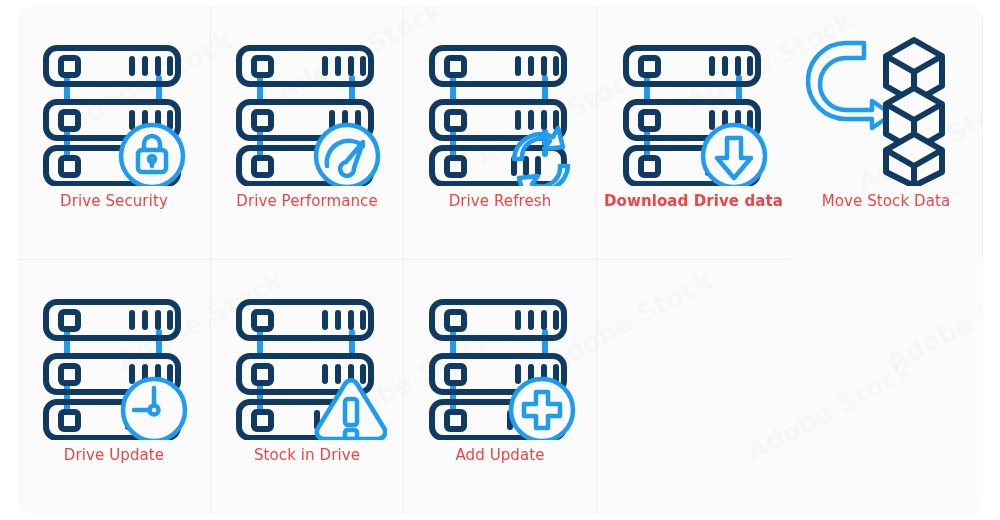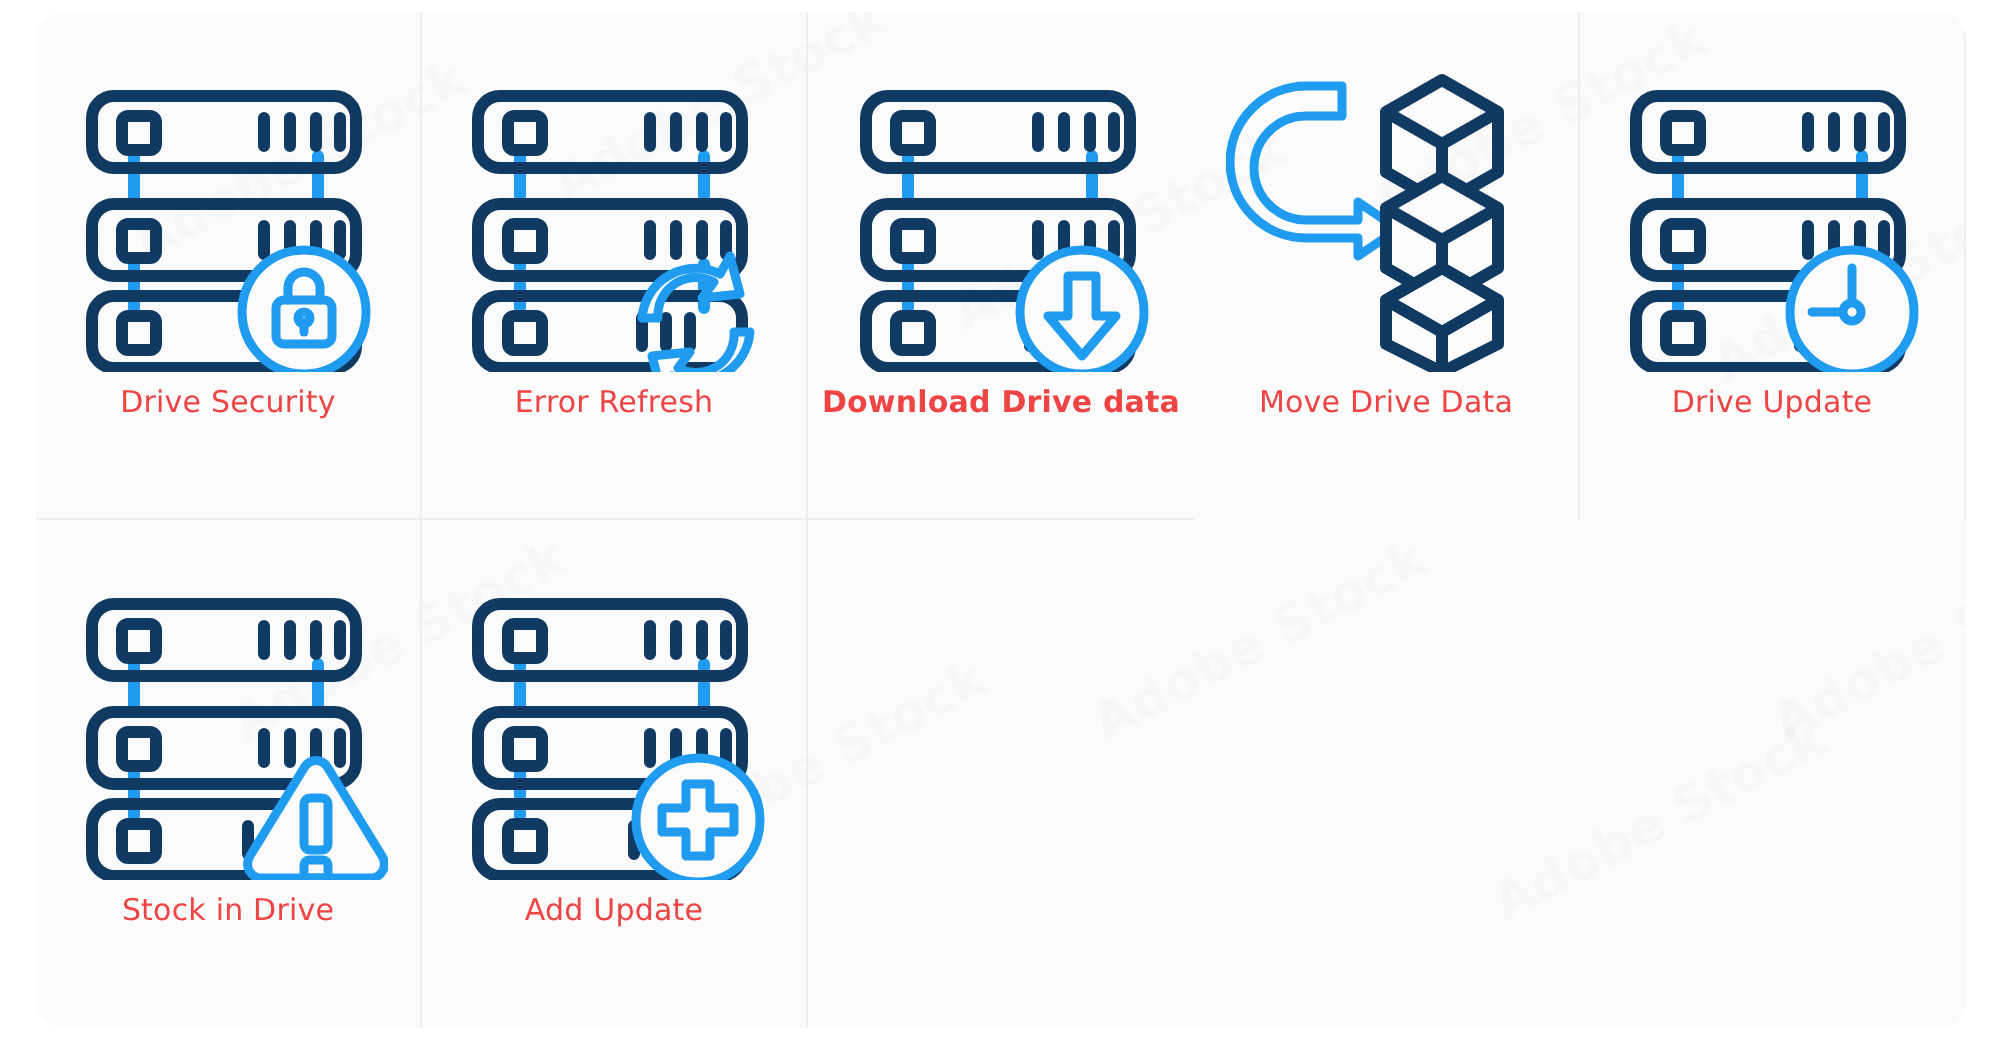--- a/index.html
+++ b/index.html
@@ -153,41 +153,63 @@
           <g fill="none" stroke="#1f9bf0" stroke-width="4.5" stroke-linecap="round" stroke-linejoin="round">
             <rect x="104" y="120" width="28" height="22" rx="4"></rect>
             <path d="M110 120v-6a8 8 0 0 1 16 0v6"></path>
             <circle cx="118" cy="129" r="3"></circle>
             <path d="M118 131v5"></path>
           </g>
         </svg>
         <div class="label">Drive Security</div>
       </div>
 
+      <div class="cell r1 c2">
+        <svg class="glyph" viewBox="0 0 160 156">
+          <g fill="none" stroke="#113a63" stroke-width="6" stroke-linecap="round" stroke-linejoin="round">
+            <path stroke="#1f9bf0" d="M33 48v22 M125 48v22 M33 102v22 M125 102v22"></path>
+            <rect x="12" y="18" width="132" height="36" rx="11"></rect>
+            <rect x="27" y="28" width="17" height="17" rx="3"></rect>
+            <path d="M98 29v14 M111 29v14 M124 29v14 M136 29v14"></path>
+            <rect x="12" y="72" width="132" height="36" rx="11"></rect>
+            <rect x="27" y="82" width="17" height="17" rx="3"></rect>
+            <path d="M105 83v14 M118 83v14 M131 83v14"></path>
+            <rect x="12" y="118" width="132" height="36" rx="11"></rect>
+            <rect x="27" y="128" width="17" height="17" rx="3"></rect>
+            <path d="M98 129v14 M111 129v14 M124 129v14"></path>
+          </g>
+          <circle cx="120" cy="126" r="31" fill="#fbfbfc" stroke="#1f9bf0" stroke-width="4.5"></circle>
+          <g fill="none" stroke="#1f9bf0" stroke-width="4.5" stroke-linecap="round" stroke-linejoin="round">
+            <path d="M100 136a22 22 0 0 1 36-20"></path>
+            <path d="M136 112l-17 20a7 7 0 1 0 8 6z"></path>
+          </g>
+        </svg>
+        <div class="label">Drive Performance</div>
+      </div>
 
       <div class="cell r1 c3">
         <svg class="glyph" viewBox="0 0 160 156">
           <g fill="none" stroke="#113a63" stroke-width="6" stroke-linecap="round" stroke-linejoin="round">
             <path stroke="#1f9bf0" d="M33 48v22 M125 48v22 M33 102v22 M125 102v22"></path>
             <rect x="12" y="18" width="132" height="36" rx="11"></rect>
             <rect x="27" y="28" width="17" height="17" rx="3"></rect>
             <path d="M98 29v14 M111 29v14 M124 29v14 M136 29v14"></path>
             <rect x="12" y="72" width="132" height="36" rx="11"></rect>
             <rect x="27" y="82" width="17" height="17" rx="3"></rect>
             <path d="M98 83v14 M111 83v14 M124 83v14 M136 83v14"></path>
             <rect x="12" y="118" width="132" height="36" rx="11"></rect>
             <rect x="27" y="128" width="17" height="17" rx="3"></rect>
             <path d="M94 129v14 M106 129v14 M118 129v14"></path>
           </g>
           <g fill="#fbfbfc" stroke="#1f9bf0" stroke-width="4.5" stroke-linejoin="round">
             <path d="M94 129a27 27 0 0 1 39-22l5-9 5 19-19 2 6-8a19 19 0 0 0-28 18z"></path>
             <path d="M148 136a27 27 0 0 1-39 22l-5 9-5-19 19-2-6 8a19 19 0 0 0 28-18z"></path>
           </g>
         </svg>
-        <div class="label">Error Refresh</div>
+        <div class="label">Drive Refresh</div>
       </div>
 
 
       <div class="cell r1 c5">
         <svg class="glyph" viewBox="0 0 160 156">
           <g fill="none" stroke="#113a63" stroke-width="6" stroke-linecap="round" stroke-linejoin="round">
             <path stroke="#1f9bf0" d="M33 48v22 M125 48v22 M33 102v22 M125 102v22"></path>
             <rect x="12" y="18" width="132" height="36" rx="11"></rect>
             <rect x="27" y="28" width="17" height="17" rx="3"></rect>
             <path d="M98 29v14 M111 29v14 M124 29v14 M136 29v14"></path>
@@ -211,21 +233,21 @@
           </g>
           <g fill="#fbfbfc" stroke="#113a63" stroke-width="6" stroke-linejoin="round">
             <path d="M108 10l28 16v30l-28 16-28-16V26z" fill="none"></path>
             <path d="M80 26l28 16 28-16 M108 42v30"></path>
             <path d="M108 58l28 16v30l-28 16-28-16V74z" fill="#fbfbfc"></path>
             <path d="M80 74l28 16 28-16 M108 90v30"></path>
             <path d="M108 104l28 16v22l-28 14-28-14v-22z" fill="#fbfbfc"></path>
             <path d="M80 120l28 16 28-16 M108 136v20"></path>
           </g>
         </svg>
-        <div class="label">Move Drive Data</div>
+        <div class="label">Move Stock Data</div>
       </div>
 
       <div class="cell r2 c2">
         <svg class="glyph" viewBox="0 0 160 156">
           <g fill="none" stroke="#113a63" stroke-width="6" stroke-linecap="round" stroke-linejoin="round">
             <path stroke="#1f9bf0" d="M33 48v22 M125 48v22 M33 102v22 M125 102v22"></path>
             <rect x="12" y="18" width="132" height="36" rx="11"></rect>
             <rect x="27" y="28" width="17" height="17" rx="3"></rect>
             <path d="M98 29v14 M111 29v14 M124 29v14 M136 29v14"></path>
             <rect x="12" y="72" width="132" height="36" rx="11"></rect>

